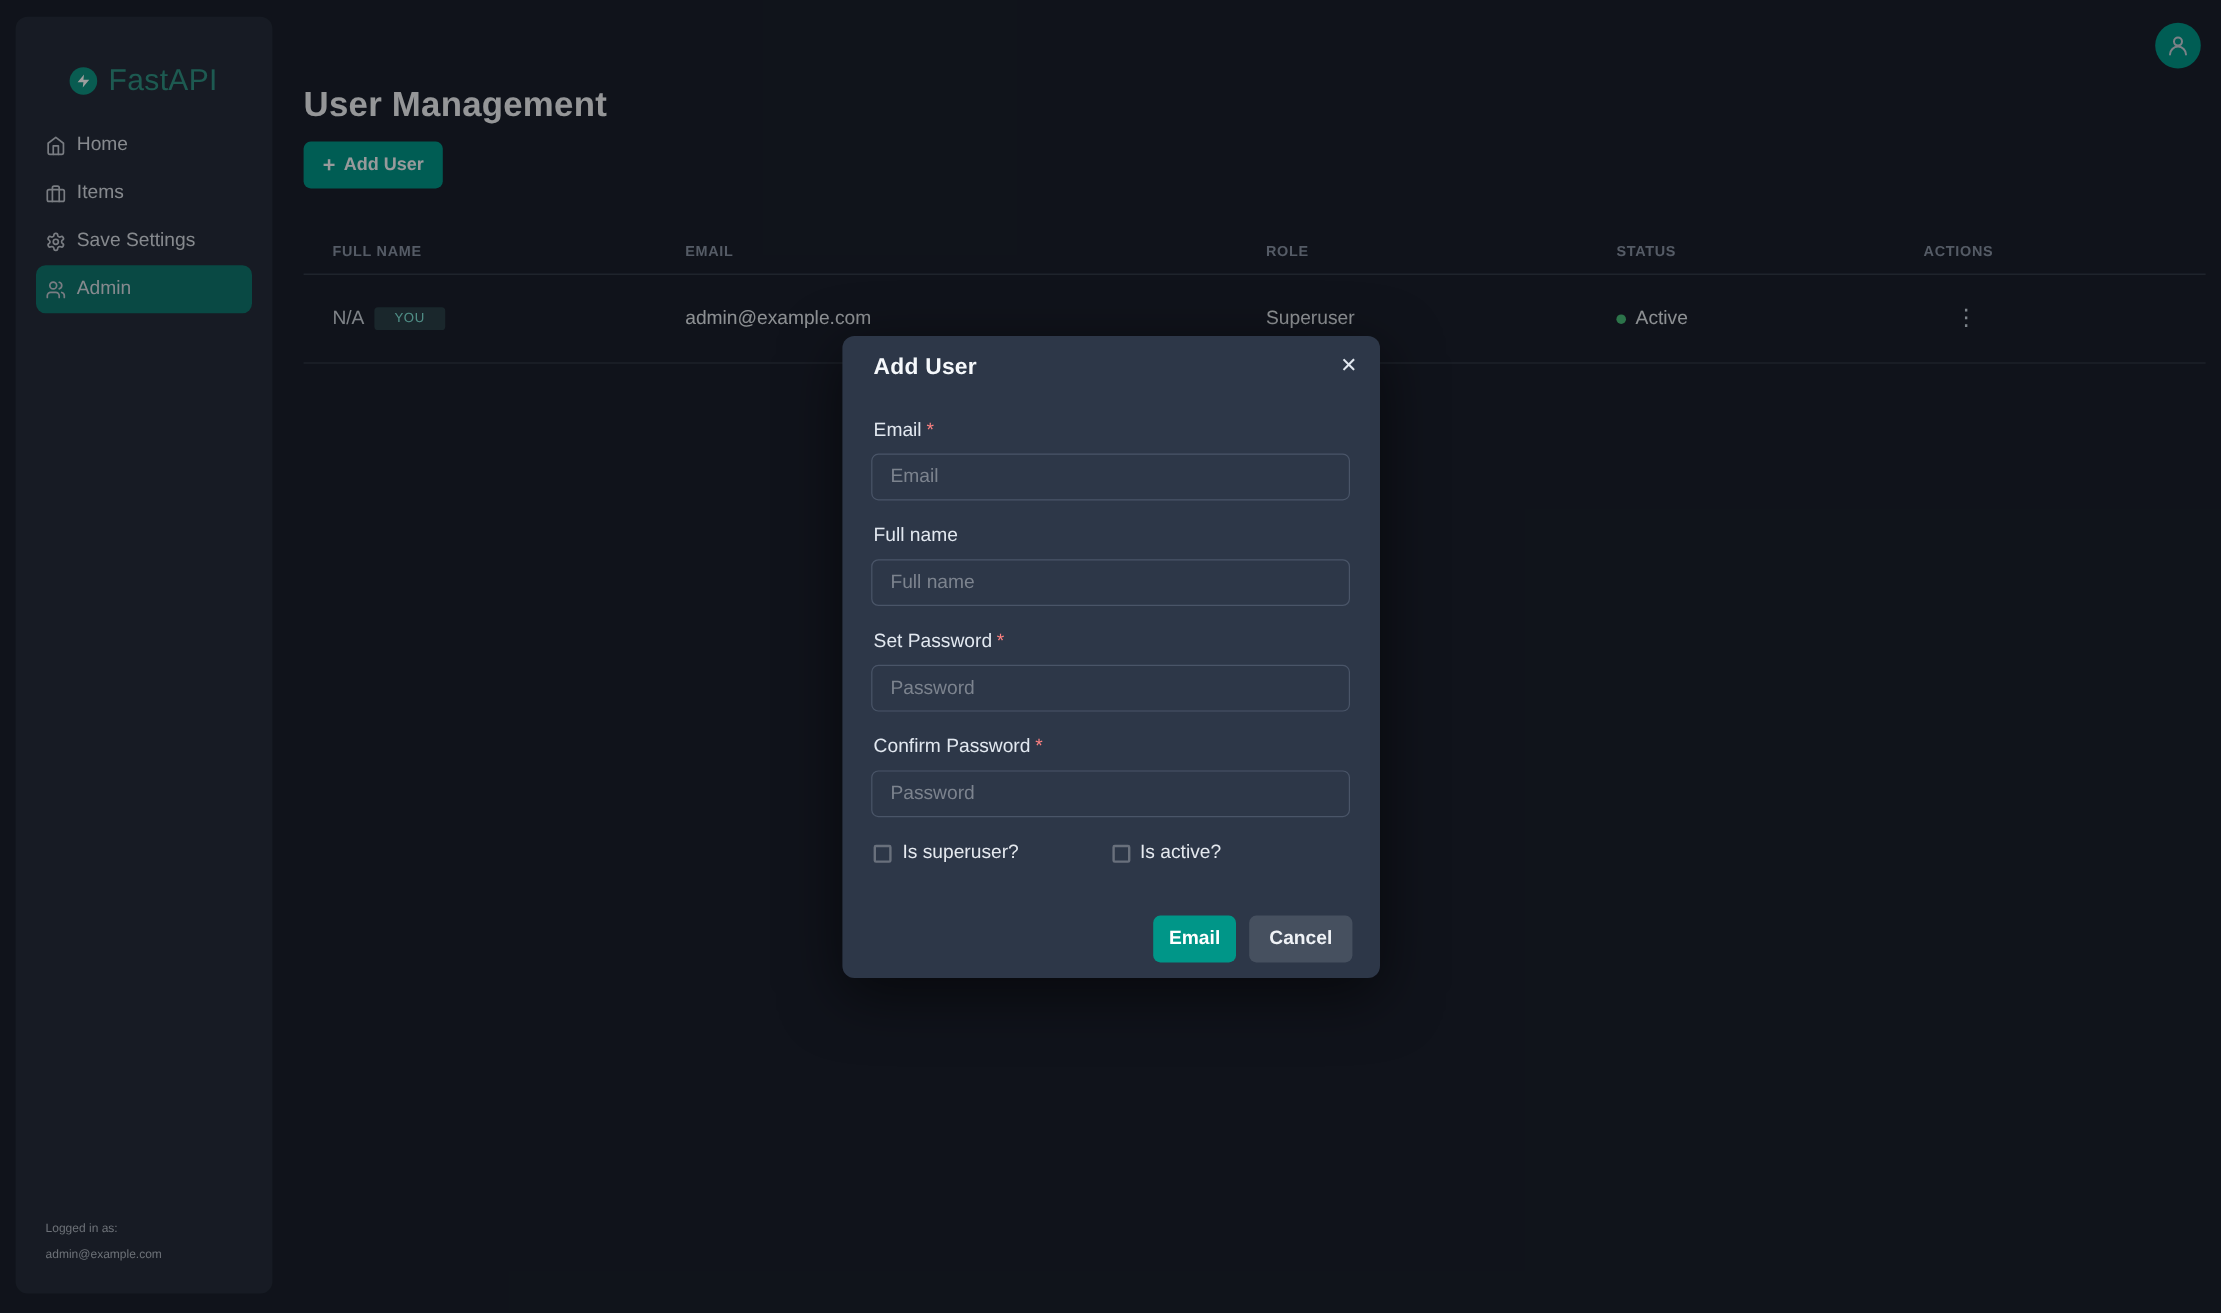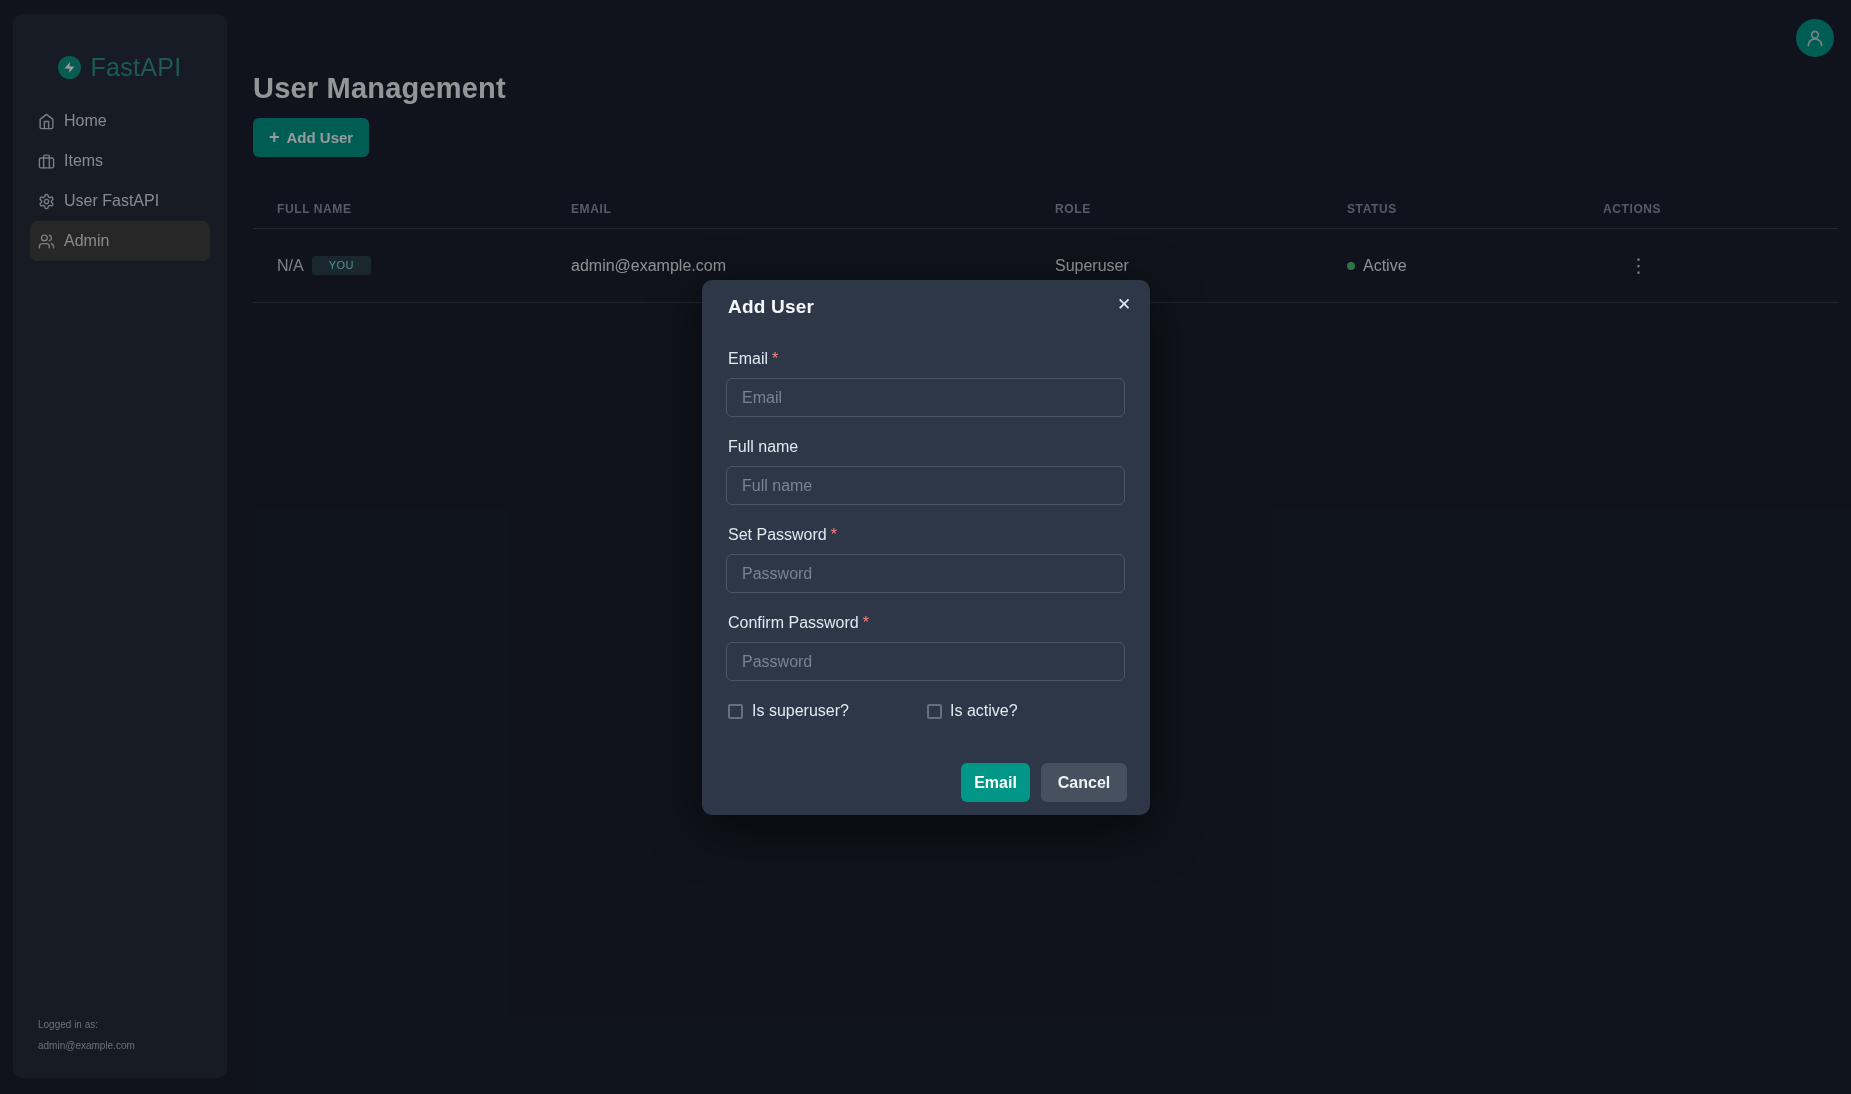--- a/index.html
+++ b/index.html
@@ -12,21 +12,21 @@
              background:#262D3A; border-radius:10px; }
   .logo { position:absolute; top:41px; left:0; right:0; height:24px;
           display:flex; justify-content:center; align-items:center; gap:9px; cursor:pointer; }
   .logo-mark { width:23px; height:23px; border-radius:50%; background:#0F9583;
                display:flex; align-items:center; justify-content:center; flex:0 0 auto; }
   .logo-mark svg { width:13px; height:13px; }
   .logo-text { font-size:25px; color:#2F9183; font-weight:500; letter-spacing:0.3px; }
   .nav { position:absolute; top:87px; left:17px; right:17px; }
   .nav-item { height:40px; display:flex; align-items:center; gap:9px; padding:0 8px;
               border-radius:8px; color:#D9DEE5; font-size:16px; cursor:pointer; }
-  .nav-item.active { background:#404040; }
+  .nav-item.active { background:#0f766e; }
   .nav-item svg { width:17px; height:17px; color:#C3C9D2; flex:0 0 auto; }
   .sidebar-footer { position:absolute; left:25px; bottom:22px; font-size:10px;
                     line-height:21px; color:#AEB5C0; }
 
   
   .avatar { position:absolute; top:19px; right:17px; width:38px; height:38px; border-radius:50%;
             background:#009688; display:flex; align-items:center; justify-content:center;
             border:none; cursor:pointer; }
   .avatar svg { width:20px; height:20px; color:#C9D1DA; }
 
@@ -109,21 +109,21 @@
             <rect x="2" y="7" width="20" height="14" rx="2"></rect>
             <path d="M16 21V5a2 2 0 0 0-2-2h-4a2 2 0 0 0-2 2v16"></path>
           </svg>
         <span>Items</span>
       </div>
       <div class="nav-item">
         <svg viewBox="0 0 24 24" fill="none" stroke="currentColor" stroke-width="2" stroke-linecap="round" stroke-linejoin="round">
             <path d="M12.22 2h-.44a2 2 0 0 0-2 2v.18a2 2 0 0 1-1 1.73l-.43.25a2 2 0 0 1-2 0l-.15-.08a2 2 0 0 0-2.73.73l-.22.38a2 2 0 0 0 .73 2.73l.15.1a2 2 0 0 1 1 1.72v.51a2 2 0 0 1-1 1.74l-.15.09a2 2 0 0 0-.73 2.73l.22.38a2 2 0 0 0 2.73.73l.15-.08a2 2 0 0 1 2 0l.43.25a2 2 0 0 1 1 1.73V20a2 2 0 0 0 2 2h.44a2 2 0 0 0 2-2v-.18a2 2 0 0 1 1-1.73l.43-.25a2 2 0 0 1 2 0l.15.08a2 2 0 0 0 2.73-.73l.22-.39a2 2 0 0 0-.73-2.73l-.15-.08a2 2 0 0 1-1-1.74v-.5a2 2 0 0 1 1-1.74l.15-.09a2 2 0 0 0 .73-2.73l-.22-.38a2 2 0 0 0-2.73-.73l-.15.08a2 2 0 0 1-2 0l-.43-.25a2 2 0 0 1-1-1.73V4a2 2 0 0 0-2-2z"></path>
             <circle cx="12" cy="12" r="3"></circle>
           </svg>
-        <span>User FastAPI</span>
+        <span>Save Settings</span>
       </div>
       <div class="nav-item active">
         <svg viewBox="0 0 24 24" fill="none" stroke="currentColor" stroke-width="2" stroke-linecap="round" stroke-linejoin="round">
             <path d="M16 21v-2a4 4 0 0 0-4-4H6a4 4 0 0 0-4 4v2"></path>
             <circle cx="9" cy="7" r="4"></circle>
             <path d="M22 21v-2a4 4 0 0 0-3-3.87"></path>
             <path d="M16 3.13a4 4 0 0 1 0 7.75"></path>
           </svg>
         <span>Admin</span>
       </div>

